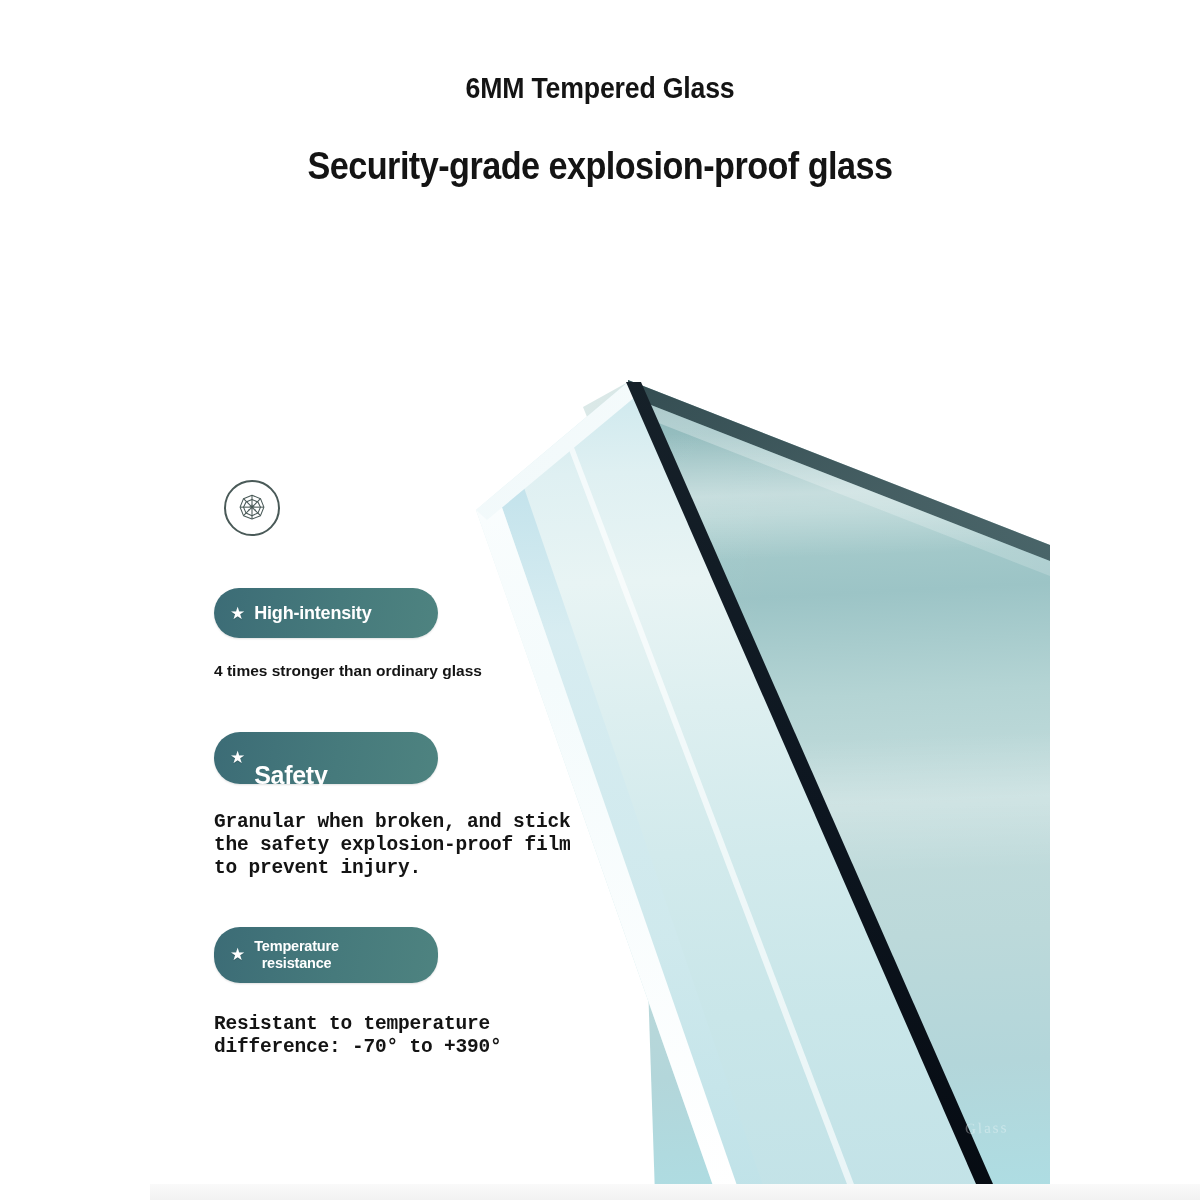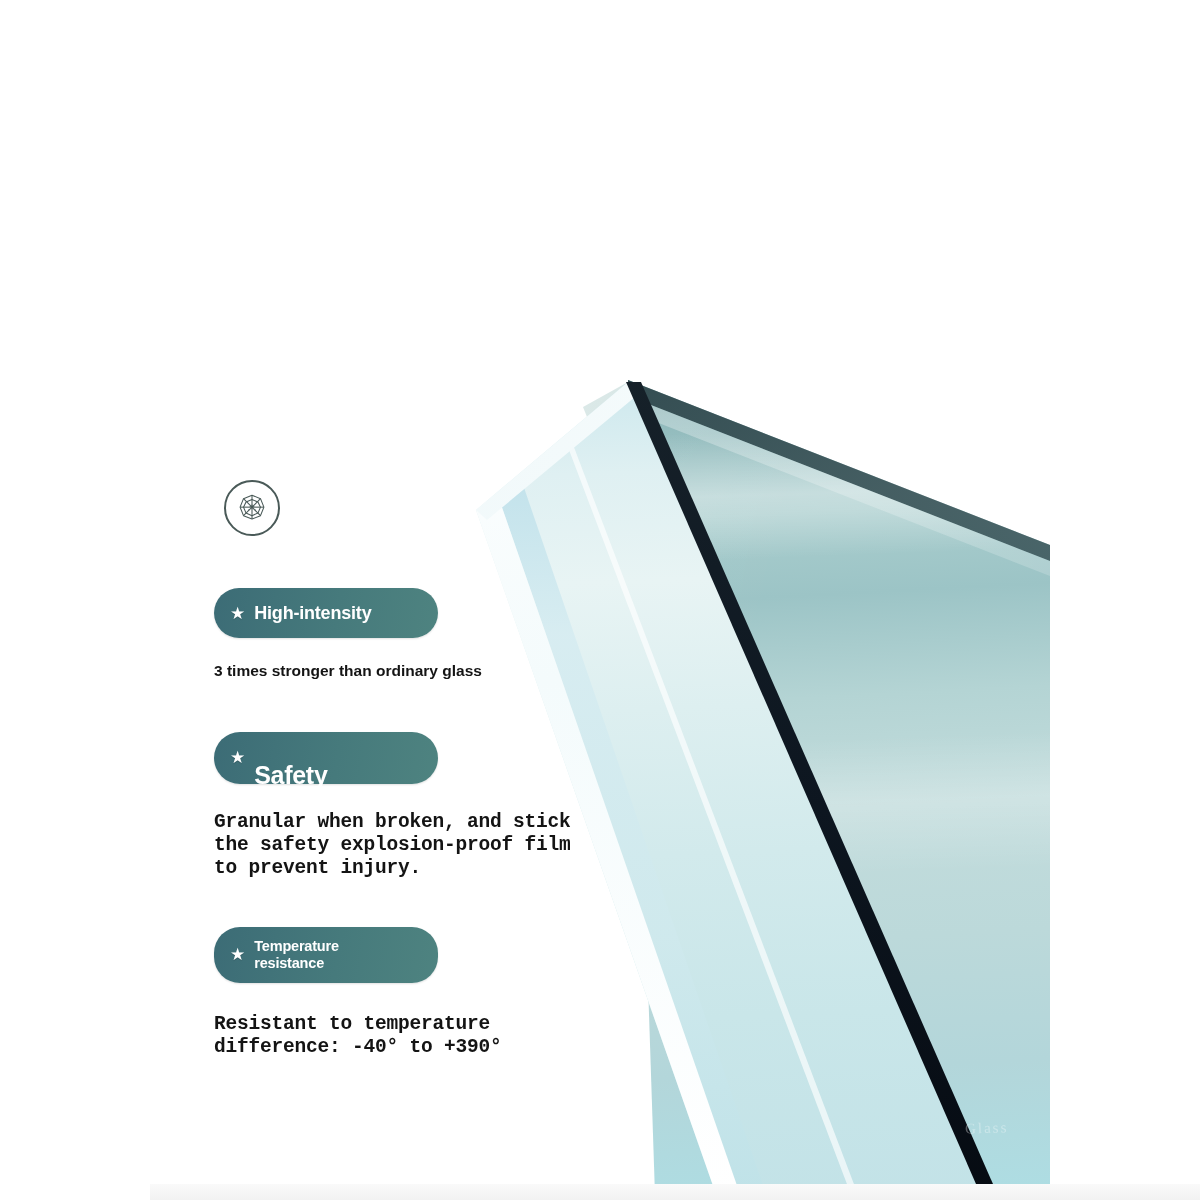--- a/index.html
+++ b/index.html
@@ -177,41 +177,45 @@
   }
   .pill-label{font-weight:bold;letter-spacing:-0.2px;white-space:pre-line;}
 
   .pill-h{width:224px;height:50px;}
   .pill-h .pill-label{font-size:18px;}
 
   .pill-s{width:224px;height:52px;}
   .pill-s .pill-label{font-size:25px;letter-spacing:-0.3px;margin-top:36px;}
 
   .pill-t{width:224px;height:56px;}
-  .pill-t .pill-label{font-size:14.5px;line-height:1.18;}
+  .pill-t .pill-label{font-size:14.5px;line-height:1.18;text-align:center;}
 
   .caption{
     color:#141414;font-weight:bold;
     font-size:15.5px;line-height:1.14;
     margin:0;
   }
   .caption-lg{font-size:19.5px;line-height:1.20;letter-spacing:-0.2px;font-family:Liberation Mono, monospace;}
 
   .sp-1{height:52px;}
   .sp-2{height:24px;}
   .sp-3{height:52px;}
   .sp-4{height:27px;}
   .sp-5{height:46px;}
   .sp-6{height:30px;}
 </style>
 </head>
 <body>
 
 <div class="page">
 
+  <div class="headings">
+    <h1 class="title-main">6MM Tempered Glass</h1>
+    <h2 class="title-sub">Security-grade explosion-proof glass</h2>
+  </div>
 
   <div class="glass-art">
     <div class="sheet-back"></div>
     <div class="sheen"></div>
     <div class="sheet-back-topedge"></div>
     <div class="sheet-back-tophl"></div>
     <div class="sheet-back-spine"></div>
     <div class="sheet-front"></div>
     <div class="sheet-front-bevel2"></div>
     <div class="sheet-front-bevel"></div>
@@ -244,21 +248,21 @@
     </div>
 
     <div class="sp-1"></div>
 
     <div class="feature">
       <div class="pill pill-h">
         <span class="star">★</span>
         <span class="pill-label">High-intensity</span>
       </div>
       <div class="sp-2"></div>
-      <p class="caption">3 times stronger than ordinary glass</p>
+      <p class="caption">4 times stronger than ordinary glass</p>
     </div>
 
     <div class="sp-3"></div>
 
     <div class="feature">
       <div class="pill pill-s">
         <span class="star">★</span>
         <span class="pill-label">Safety</span>
       </div>
       <div class="sp-4"></div>
@@ -267,17 +271,17 @@
 
     <div class="sp-5"></div>
 
     <div class="feature">
       <div class="pill pill-t">
         <span class="star">★</span>
         <span class="pill-label">Temperature
 resistance</span>
       </div>
       <div class="sp-6"></div>
-      <p class="caption caption-lg">Resistant to temperature difference: -40° to +390°</p>
+      <p class="caption caption-lg">Resistant to temperature difference: -70° to +390°</p>
     </div>
 
   </div>
 </div>
 
 </body></html>

